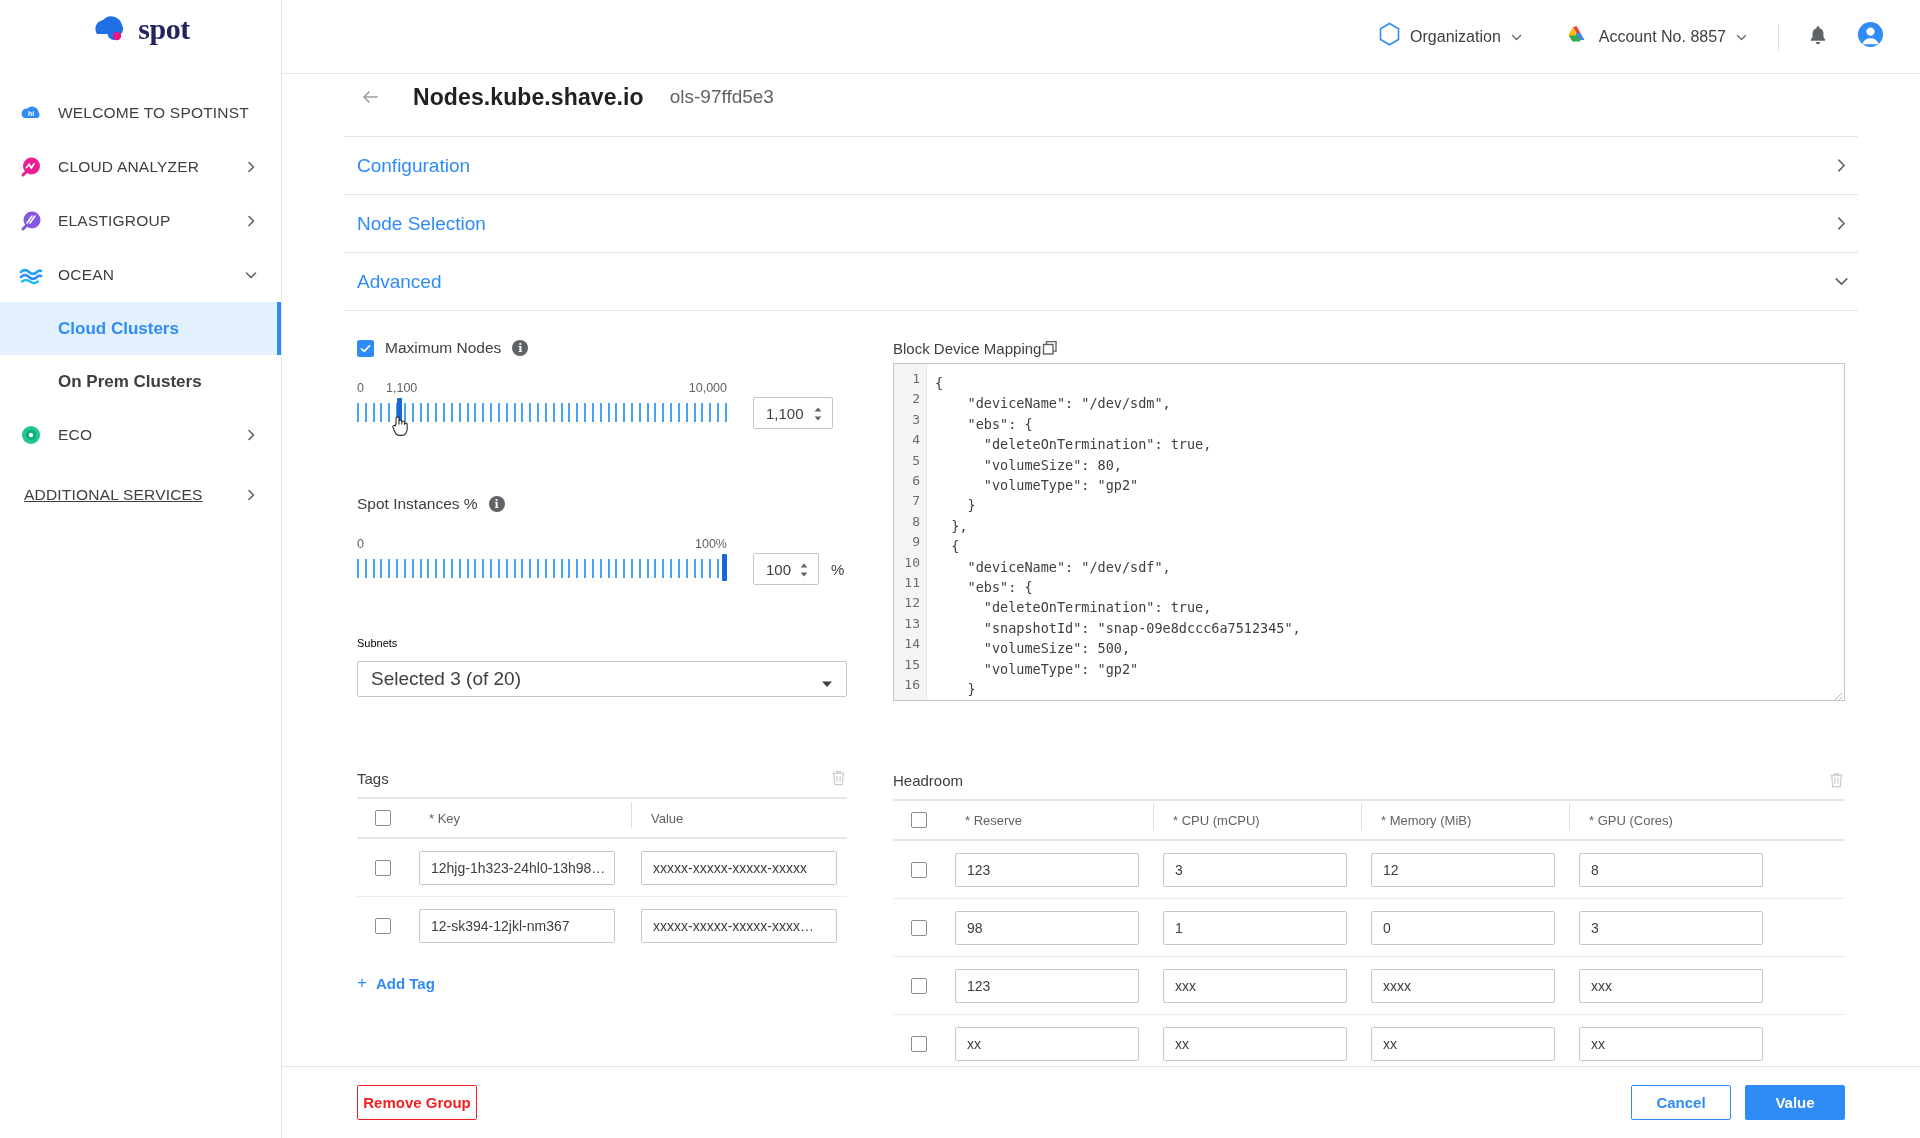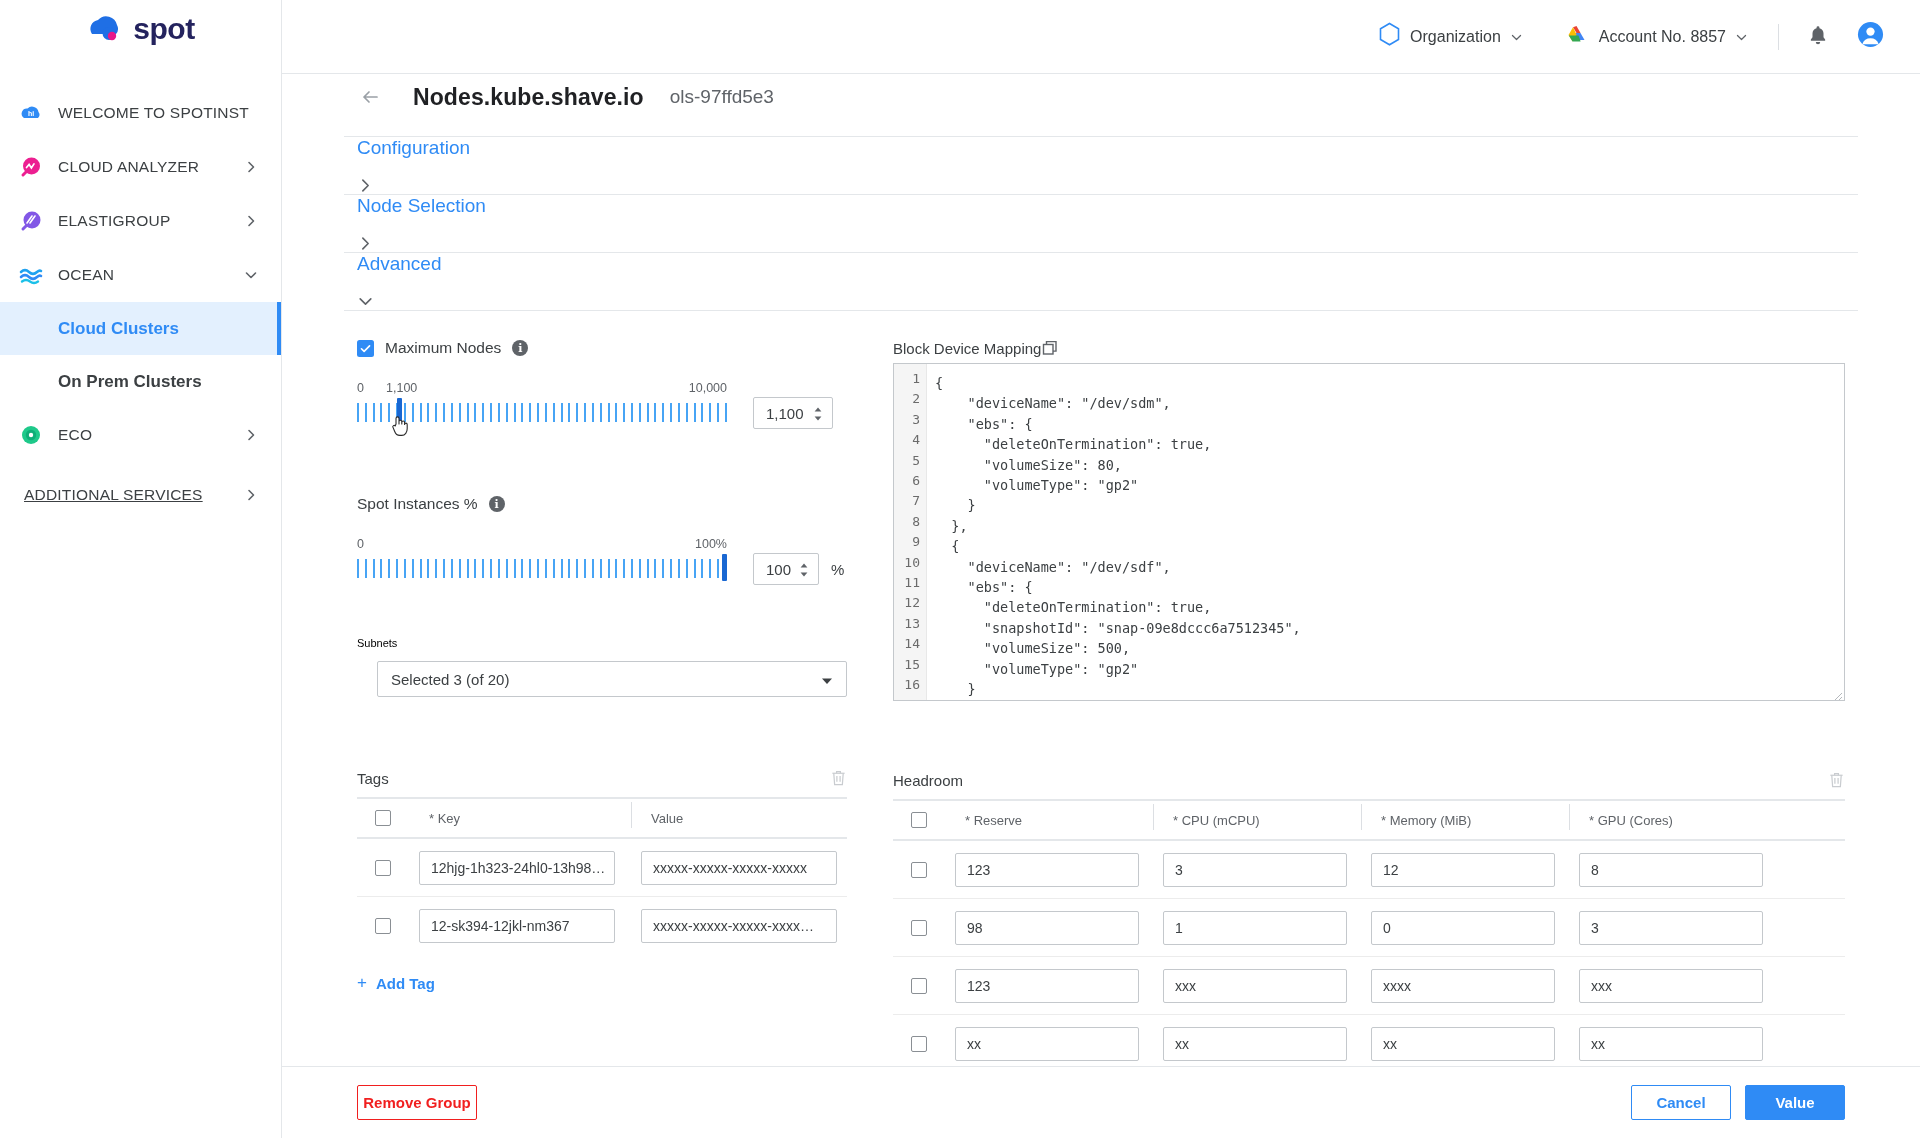--- a/index.html
+++ b/index.html
@@ -12,21 +12,21 @@
 
   
   .sidebar{
     width:282px; height:1138px; background:#ffffff;
     border-right:1px solid #e4e7ea; flex:0 0 282px; position:relative;
   }
   .logo-wrap{ height:58px; display:flex; align-items:center; justify-content:center; }
   .logo{ display:flex; align-items:center; gap:5px; }
   .logo svg{ display:block; }
   .logo-text{ font-size:30px; font-weight:700; color:#24235e; letter-spacing:-.5px;
-              font-family:Liberation Sans, sans-serif; line-height:1; }
+              font-family:Liberation Serif, serif; line-height:1; }
   .nav{ margin-top:28px; }
   .nav-item{
     display:flex; align-items:center; height:54px; padding:0 22px 0 18px;
     cursor:pointer; position:relative;
   }
   .nav-icon{ width:26px; height:26px; flex:0 0 26px; margin-right:14px;
              display:flex; align-items:center; justify-content:center; }
   .nav-label{ font-size:15.5px; color:#3c4043; letter-spacing:.2px; flex:1; }
   .nav-label.caps{ text-transform:uppercase; }
   .chev{ width:16px; height:16px; flex:0 0 16px; color:#5f6368; }
@@ -56,22 +56,22 @@
     position:absolute; top:58px; left:0; right:0; bottom:72px;
     padding:0 62px 0 62px; overflow:hidden;
   }
   .page-head{ display:flex; align-items:center; height:78px; gap:26px; padding-left:13px;}
   .back-arrow{ width:30px; height:30px; color:#9aa0a6; cursor:pointer; flex:0 0 30px;}
   .page-title{ font-size:23px; font-weight:700; color:#202124; letter-spacing:.1px;}
   .page-sub{ font-size:19px; color:#5f6368; }
 
   .accordion{ border-top:1px solid #e4e7ea; }
   .acc-row{
-    height:58px; display:flex; justify-content:space-between;
-    border-bottom:1px solid #e4e7ea; padding:0 8px 0 13px; cursor:pointer;flex-direction:column;
+    height:58px; display:flex; align-items:center; justify-content:space-between;
+    border-bottom:1px solid #e4e7ea; padding:0 8px 0 13px; cursor:pointer;
   }
   .acc-title{ font-size:19px; color:#2f8bf5; }
   .acc-chev{ width:17px; height:17px; color:#5f6368; }
 
   
   .panel{ display:flex; padding:28px 13px 0 13px; gap:46px; }
   .col-left{ width:490px; flex:0 0 490px; }
   .col-right{ flex:1; }
 
   .field-label-row{ display:flex; align-items:center; gap:11px; margin-bottom:24px;}
@@ -104,21 +104,21 @@
     font-size:15px; color:#3c4043; background:#fff;
   }
   .spin{ width:12px;height:14px;color:#5f6368; }
   .pct{ font-size:15px;color:#3c4043; margin-left:11px; align-self:center;}
   .cursor-hand{ position:absolute; width:19px; height:22px; pointer-events:none; }
 
   .sub-label{ font-size:11px;color:#000000; margin-bottom:12px; }
   .select{
     height:36px; border:1px solid #c4c8cc; border-radius:2px; background:#fff;
     display:flex; align-items:center; justify-content:space-between; padding:0 13px;
-    font-size:15px; color:#3c4043; cursor:pointer;margin-left:20px;
+    font-size:19px; color:#3c4043; cursor:pointer;
   }
   .sel-caret{ width:12px;height:12px; color:#3c4043;}
 
   
   .code-label{ font-size:15px;color:#3c4043; }
   .code-head{ display:flex;align-items:center;margin-bottom:6px;}
   .copy-icon{ width:18px;height:18px;color:#5f6368; cursor:pointer;}
   .editor{
     border:1px solid #c4c8cc; height:338px; background:#fff; display:flex; overflow:hidden;
     position:relative;

